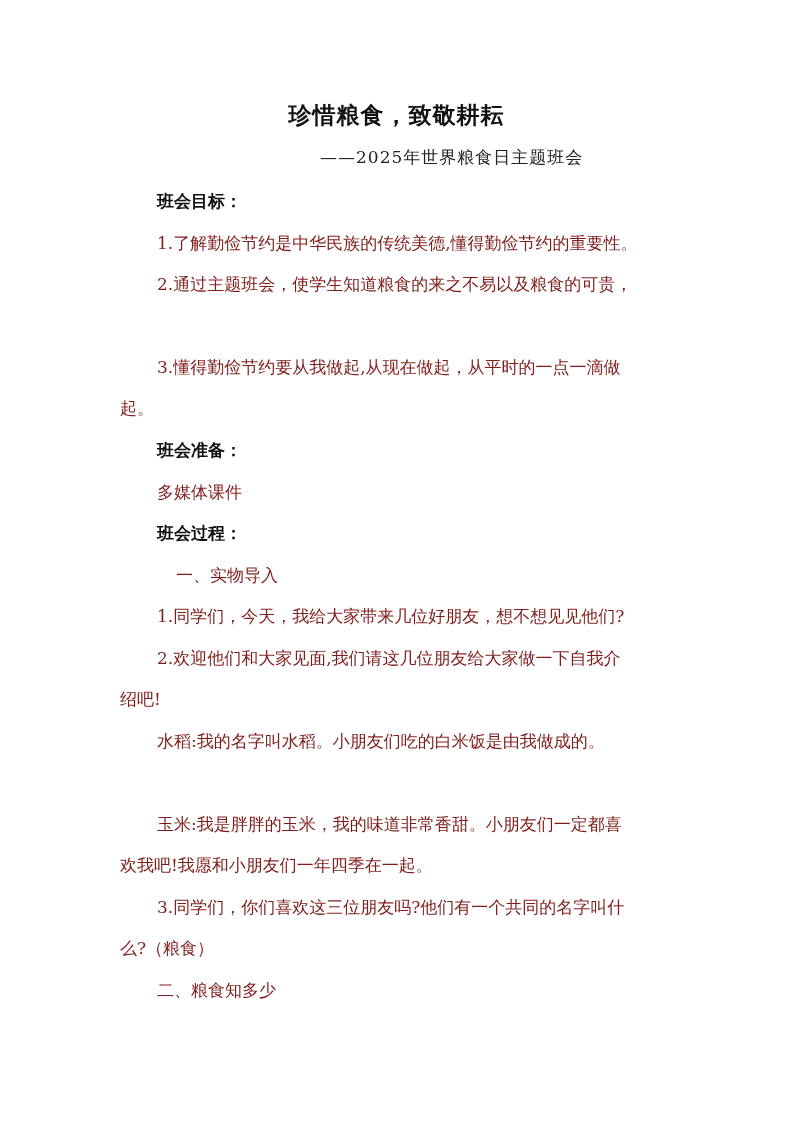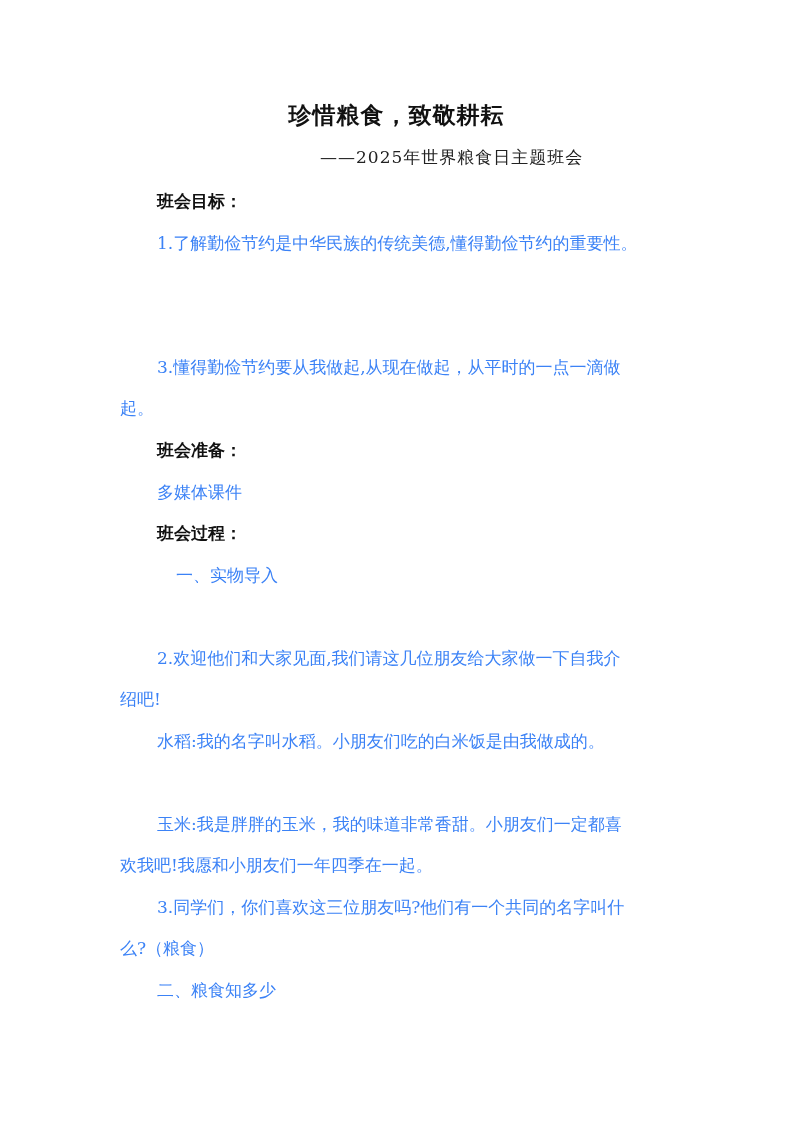--- a/index.html
+++ b/index.html
@@ -3,42 +3,44 @@
 <meta charset="utf-8">
 <style>
   html, body { margin:0; padding:0; background:#ffffff; }
   body { width:793px; height:1122px; position:relative; overflow:hidden;
          font-family: "DejaVu Serif", "Liberation Serif", serif; color:#1a1a1a; }
   .page { position:absolute; left:0; top:0; width:793px; height:1122px; background:#fff; }
   .title { position:absolute; left:0; width:793px; top:100px; text-align:center;
            font-family:"DejaVu Sans", "Liberation Sans", sans-serif; font-weight:bold;
            font-size:23px; letter-spacing:1px; color:#111; }
   .subtitle { position:absolute; left:320px; top:146px; font-size:17px; color:#222; letter-spacing:1px; white-space:nowrap; }
-  .line { position:absolute; white-space:nowrap; font-size:17px; color:#3b82f6; }
+  .line { position:absolute; white-space:nowrap; font-size:17px; color:#7f1d1d; }
   .ind { left:157px; }
   .flush { left:120px; }
   .heading { font-family:Liberation Mono, monospace; font-weight:bold; font-size:17px; color:#111; }
 </style>
 </head>
 <body>
 
 <div class="page">
   <div class="title">珍惜粮食，致敬耕耘</div>
   <div class="subtitle">——2025年世界粮食日主题班会</div>
 
   <div class="line ind heading" style="top:190px;">班会目标：</div>
   <div class="line ind" style="top:232px;">1.了解勤俭节约是中华民族的传统美德,懂得勤俭节约的重要性。</div>
+  <div class="line ind" style="top:273px;">2.通过主题班会，使学生知道粮食的来之不易以及粮食的可贵，</div>
   <div class="line ind" style="top:356px;text-align:center;">3.懂得勤俭节约要从我做起,从现在做起，从平时的一点一滴做</div>
   <div class="line flush" style="top:397px;">起。</div>
 
   <div class="line ind heading" style="top:439px;">班会准备：</div>
   <div class="line ind" style="top:481px;">多媒体课件</div>
 
   <div class="line ind heading" style="top:522px;">班会过程：</div>
   <div class="line ind" style="top:564px;margin-left:19px;">一、实物导入</div>
+  <div class="line ind" style="top:605px;">1.同学们，今天，我给大家带来几位好朋友，想不想见见他们?</div>
   <div class="line ind" style="top:647px;">2.欢迎他们和大家见面,我们请这几位朋友给大家做一下自我介</div>
   <div class="line flush" style="top:688px;">绍吧!</div>
   <div class="line ind" style="top:730px;">水稻:我的名字叫水稻。小朋友们吃的白米饭是由我做成的。</div>
   <div class="line ind" style="top:813px;">玉米:我是胖胖的玉米，我的味道非常香甜。小朋友们一定都喜</div>
   <div class="line flush" style="top:854px;">欢我吧!我愿和小朋友们一年四季在一起。</div>
   <div class="line ind" style="top:896px;">3.同学们，你们喜欢这三位朋友吗?他们有一个共同的名字叫什</div>
   <div class="line flush" style="top:937px;">么?（粮食）</div>
   <div class="line ind" style="top:979px;">二、粮食知多少</div>
 </div>
 

